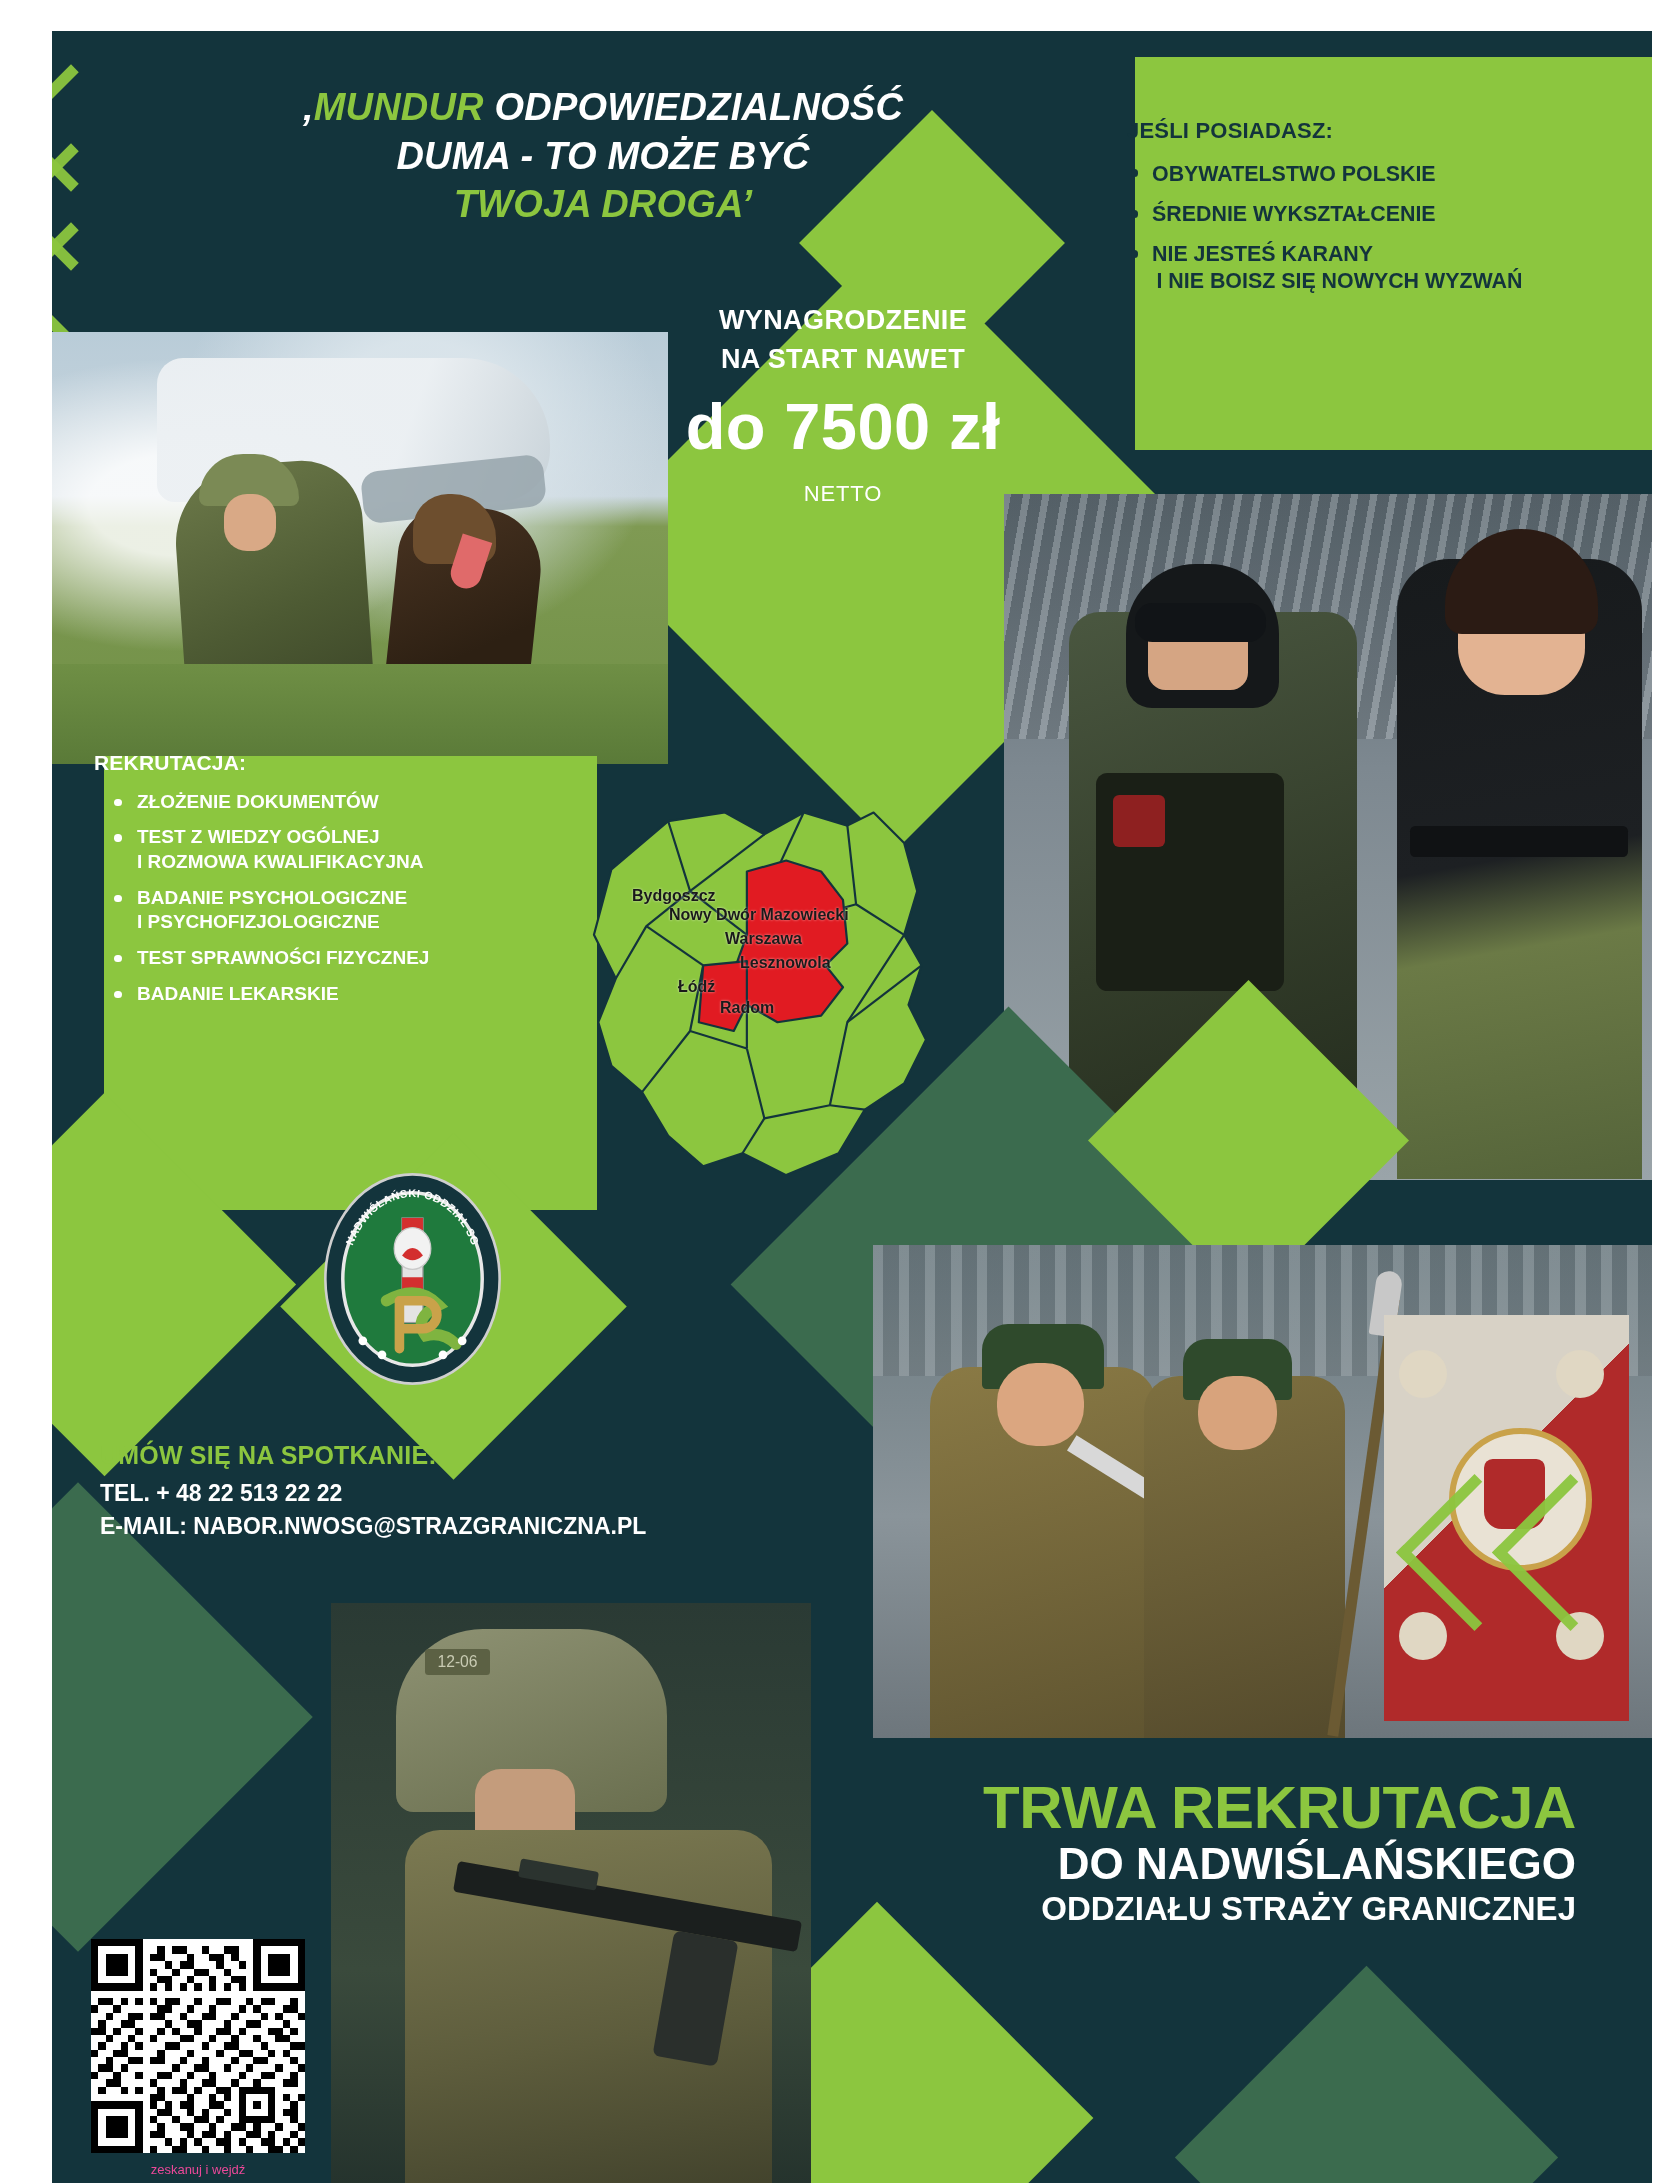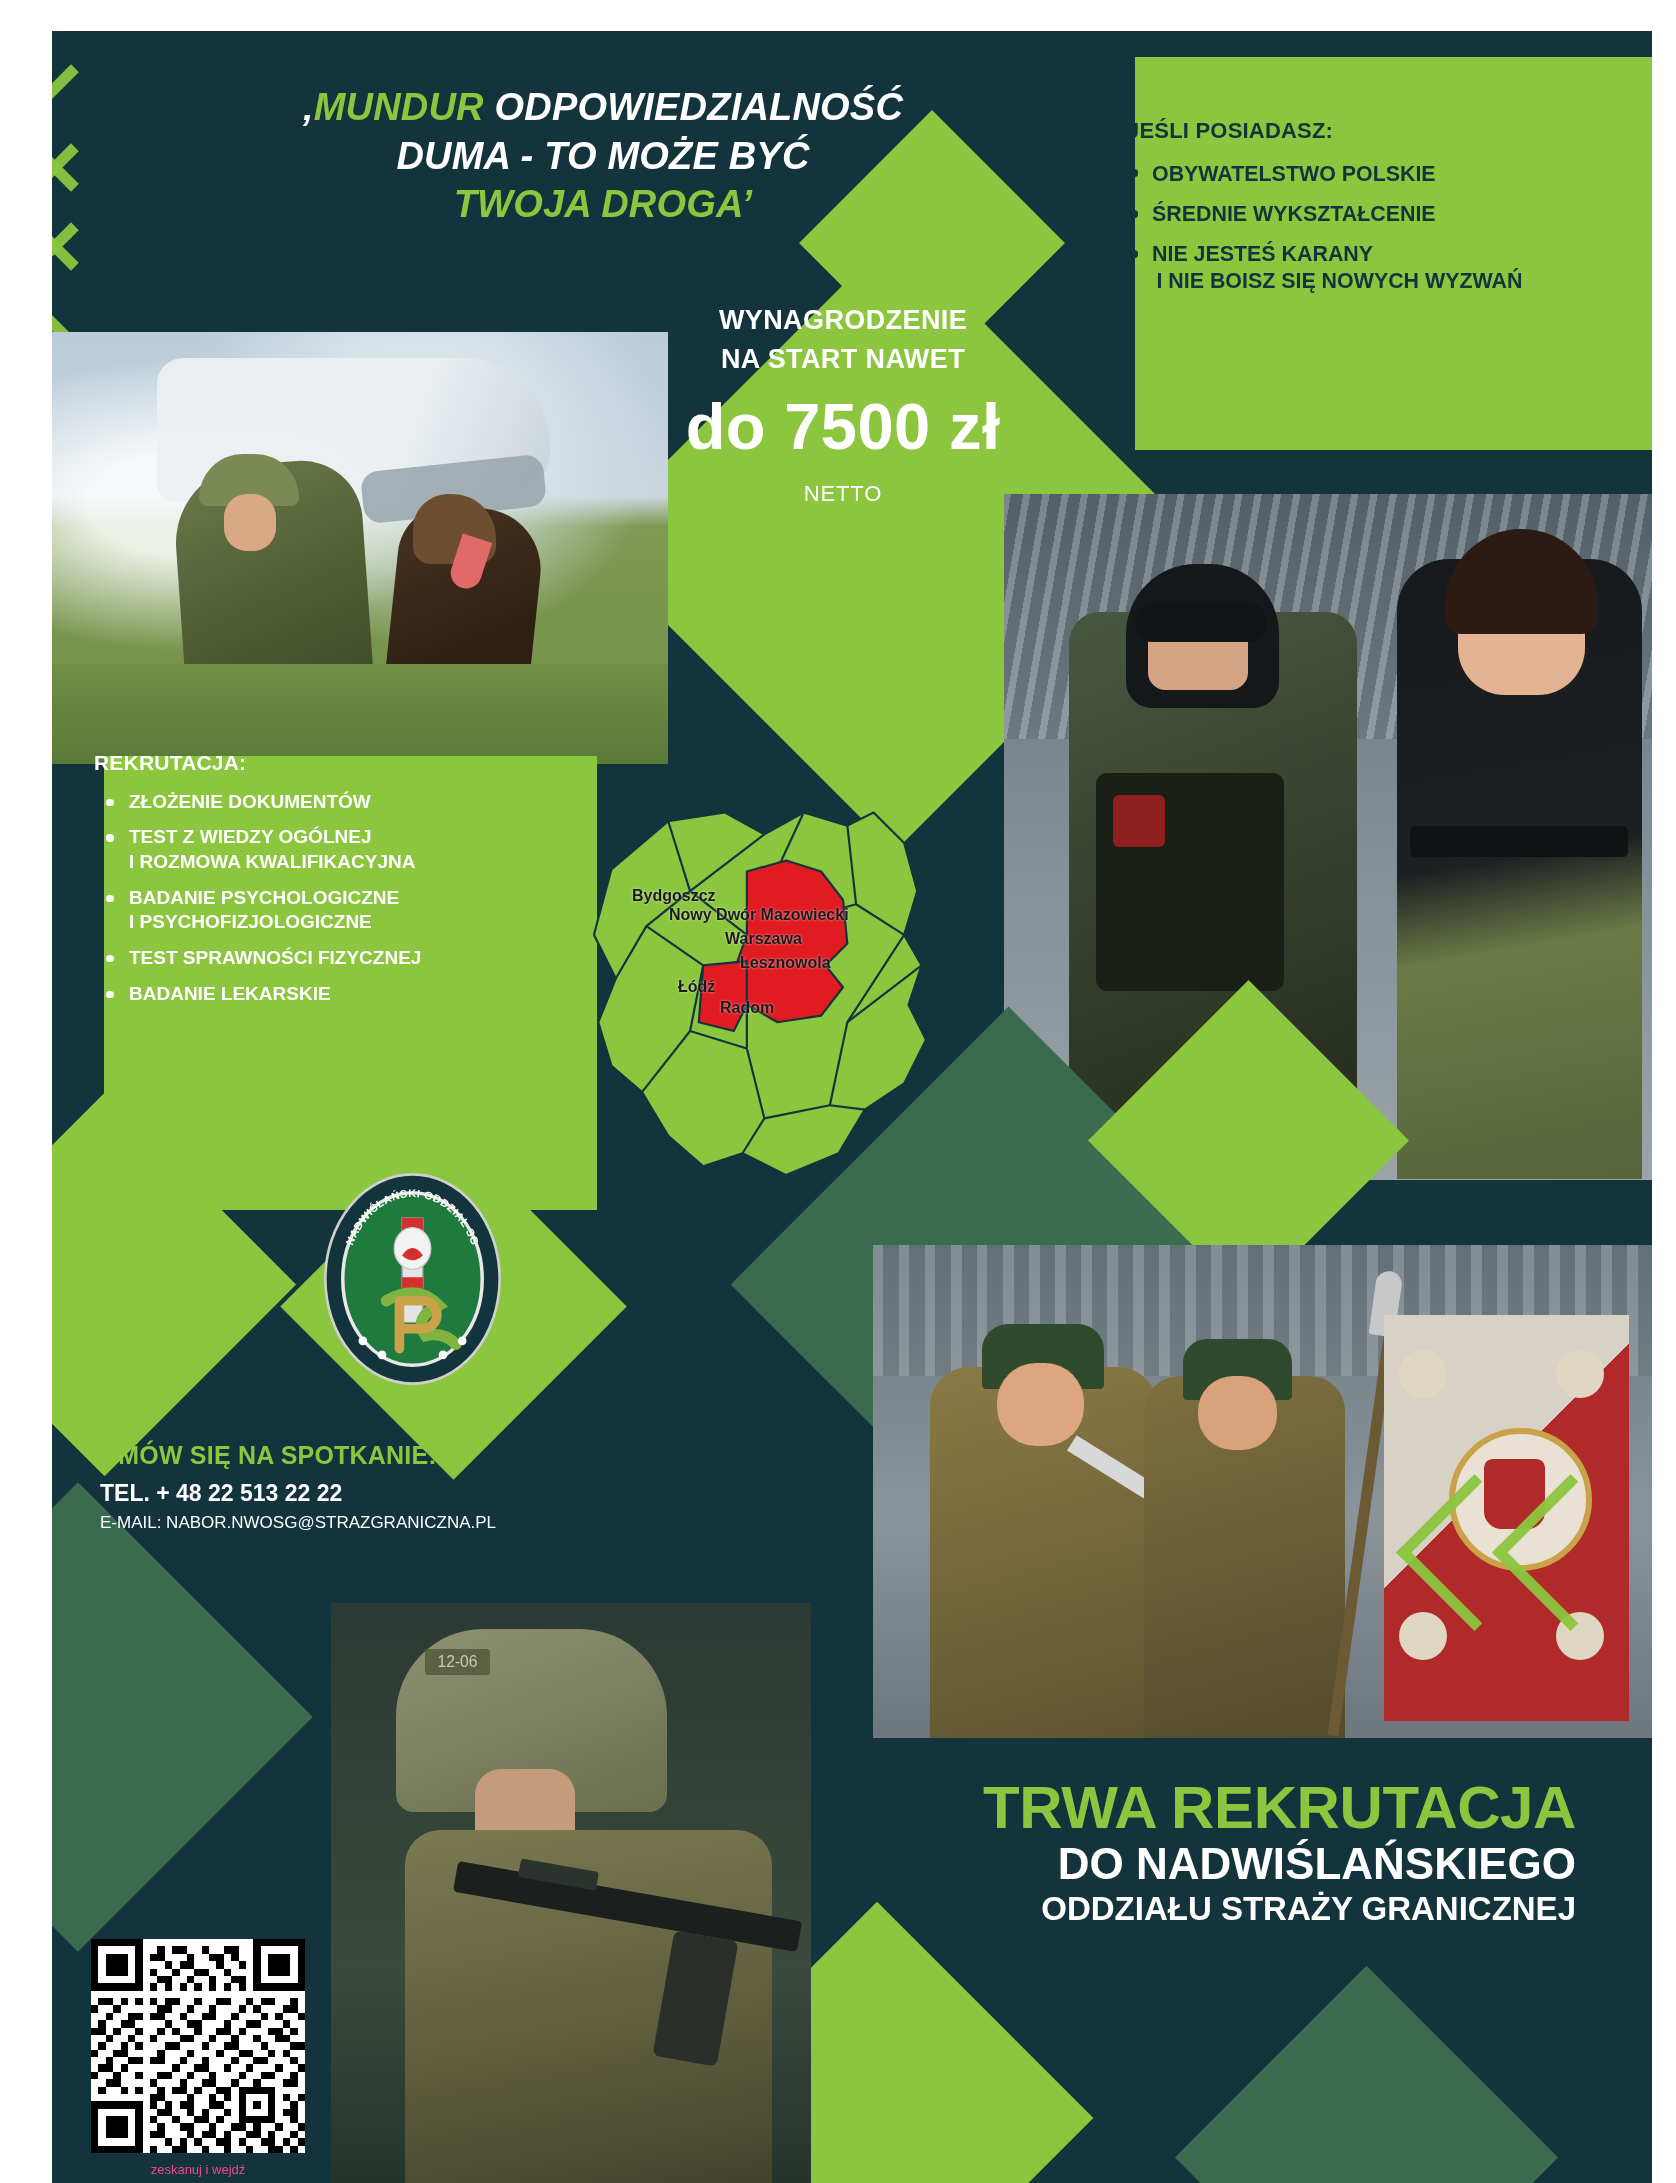--- a/index.html
+++ b/index.html
@@ -138,21 +138,21 @@
     color: #ffffff;
     font-size: 19px;
     font-weight: bold;
     line-height: 1.1;
   }
   .rekr h3 {
     margin: 0 0 17.5px 0;
     font-size: 21px;
     letter-spacing: 0.2px;
   }
-  .rekr ul { margin: 8px; padding: 0; list-style: none; }
+  .rekr ul { margin: 16px; padding: 0; list-style: none; }
   .rekr li {
     position: relative;
     padding-left: 27px;
     margin-bottom: 15px;
   }
   .rekr li::before {
     content: "";
     position: absolute;
     left: 4.4px;
     top: 7px;
@@ -180,22 +180,22 @@
     font-weight: bold;
     letter-spacing: 0.2px;
     margin-bottom: 9.6px;
   }
   .contact .t2 {
     font-size: 23px;
     font-weight: bold;
     margin-bottom: 6.1px;
   }
   .contact .t3 {
-    font-size: 17px;
-    font-weight: normal;
+    font-size: 23px;
+    font-weight: bold;
   }
 
   .bigfoot {
     position: absolute;
     right: 100px;
     top: 1777px;
     width: 830px;
     text-align: right;
   }
   .bigfoot .l1 {

